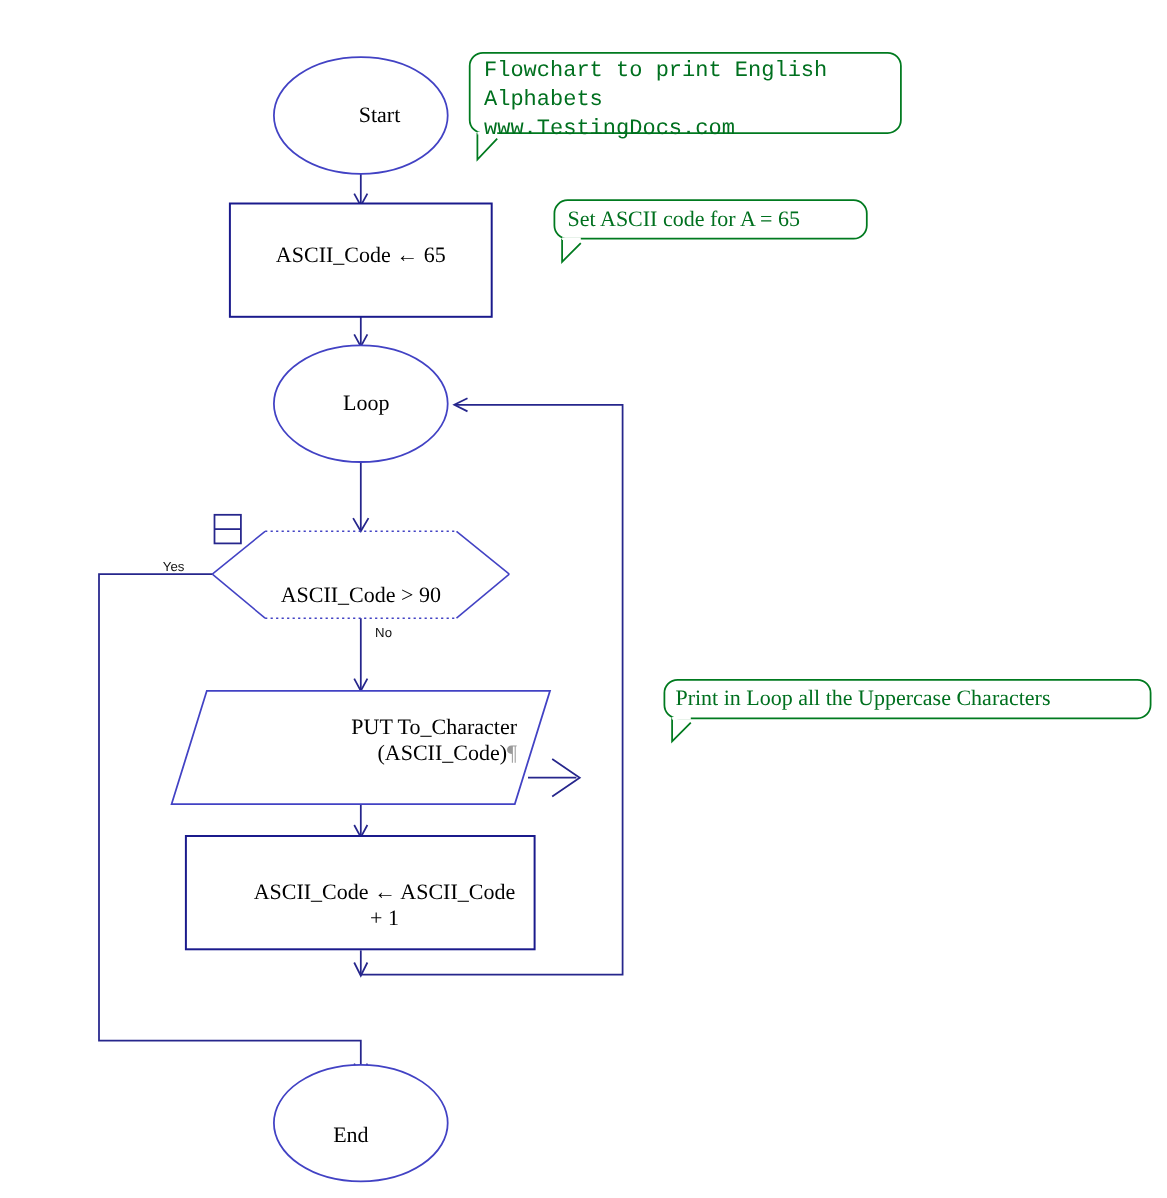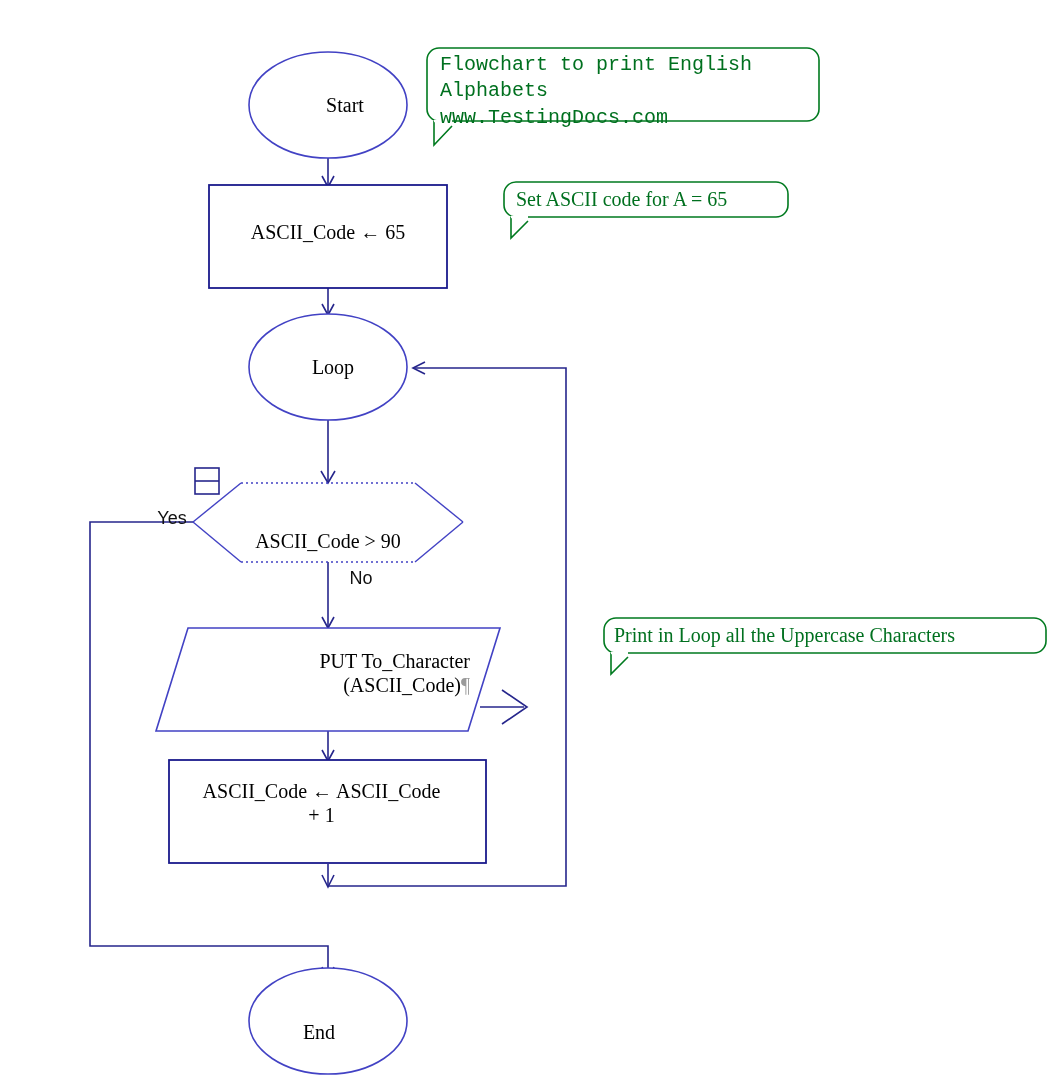--- a/index.html
+++ b/index.html
@@ -31,23 +31,23 @@
     font-size: 20px;
     color: #000000;
     text-align: center;
     line-height: 1.18;
     white-space: pre-line;
     pointer-events: none;
   }
   .branch-label {
     position: absolute;
     font-family: "Liberation Sans", "DejaVu Sans", sans-serif;
-    font-size: 18px;
+    font-size: 12px;
     color: #111111;
-    text-align: center;
+    text-align: left;
   }
   .callout-text {
     position: absolute;
     font-family: "Liberation Serif", "DejaVu Serif", serif;
     font-size: 20px;
     color: #00701f;
     line-height: 1.32;
     white-space: pre-line;
     text-align: left;
   }
@@ -141,21 +141,21 @@
 
   <div class="shape-label" style="left:209px; top:221px; width:238px;">ASCII_Code ← 65</div>
 
   <div class="shape-label" style="left:249px; top:356px; width:168px;">Loop</div>
 
   <div class="shape-label" style="left:193px; top:530px; width:270px;">ASCII_Code &gt; 90</div>
 
   <div class="shape-label" style="left:186px; top:650px; width:284px;text-align:right;"><span>PUT To_Character
 (ASCII_Code)</span><span class="pilcrow">¶</span></div>
 
-  <div class="shape-label" style="left:169px; top:780px; width:305px;">ASCII_Code ← ASCII_Code
+  <div class="shape-label" style="left:169px; top:800px; width:305px;padding-left:28px;">ASCII_Code ← ASCII_Code
 +  1</div>
 
   <div class="shape-label" style="left:249px; top:1021px; width:140px;">End</div>
 
   <div class="branch-label" style="left:148px; top:508px; width:48px;">Yes</div>
 
   <div class="branch-label" style="left:341px; top:568px; width:40px;">No</div>
 
   <div class="callout-text" style="left:440px; top:52px; width:376px;font-family:Liberation Mono, monospace;">Flowchart to print English Alphabets
 www.TestingDocs.com</div>

